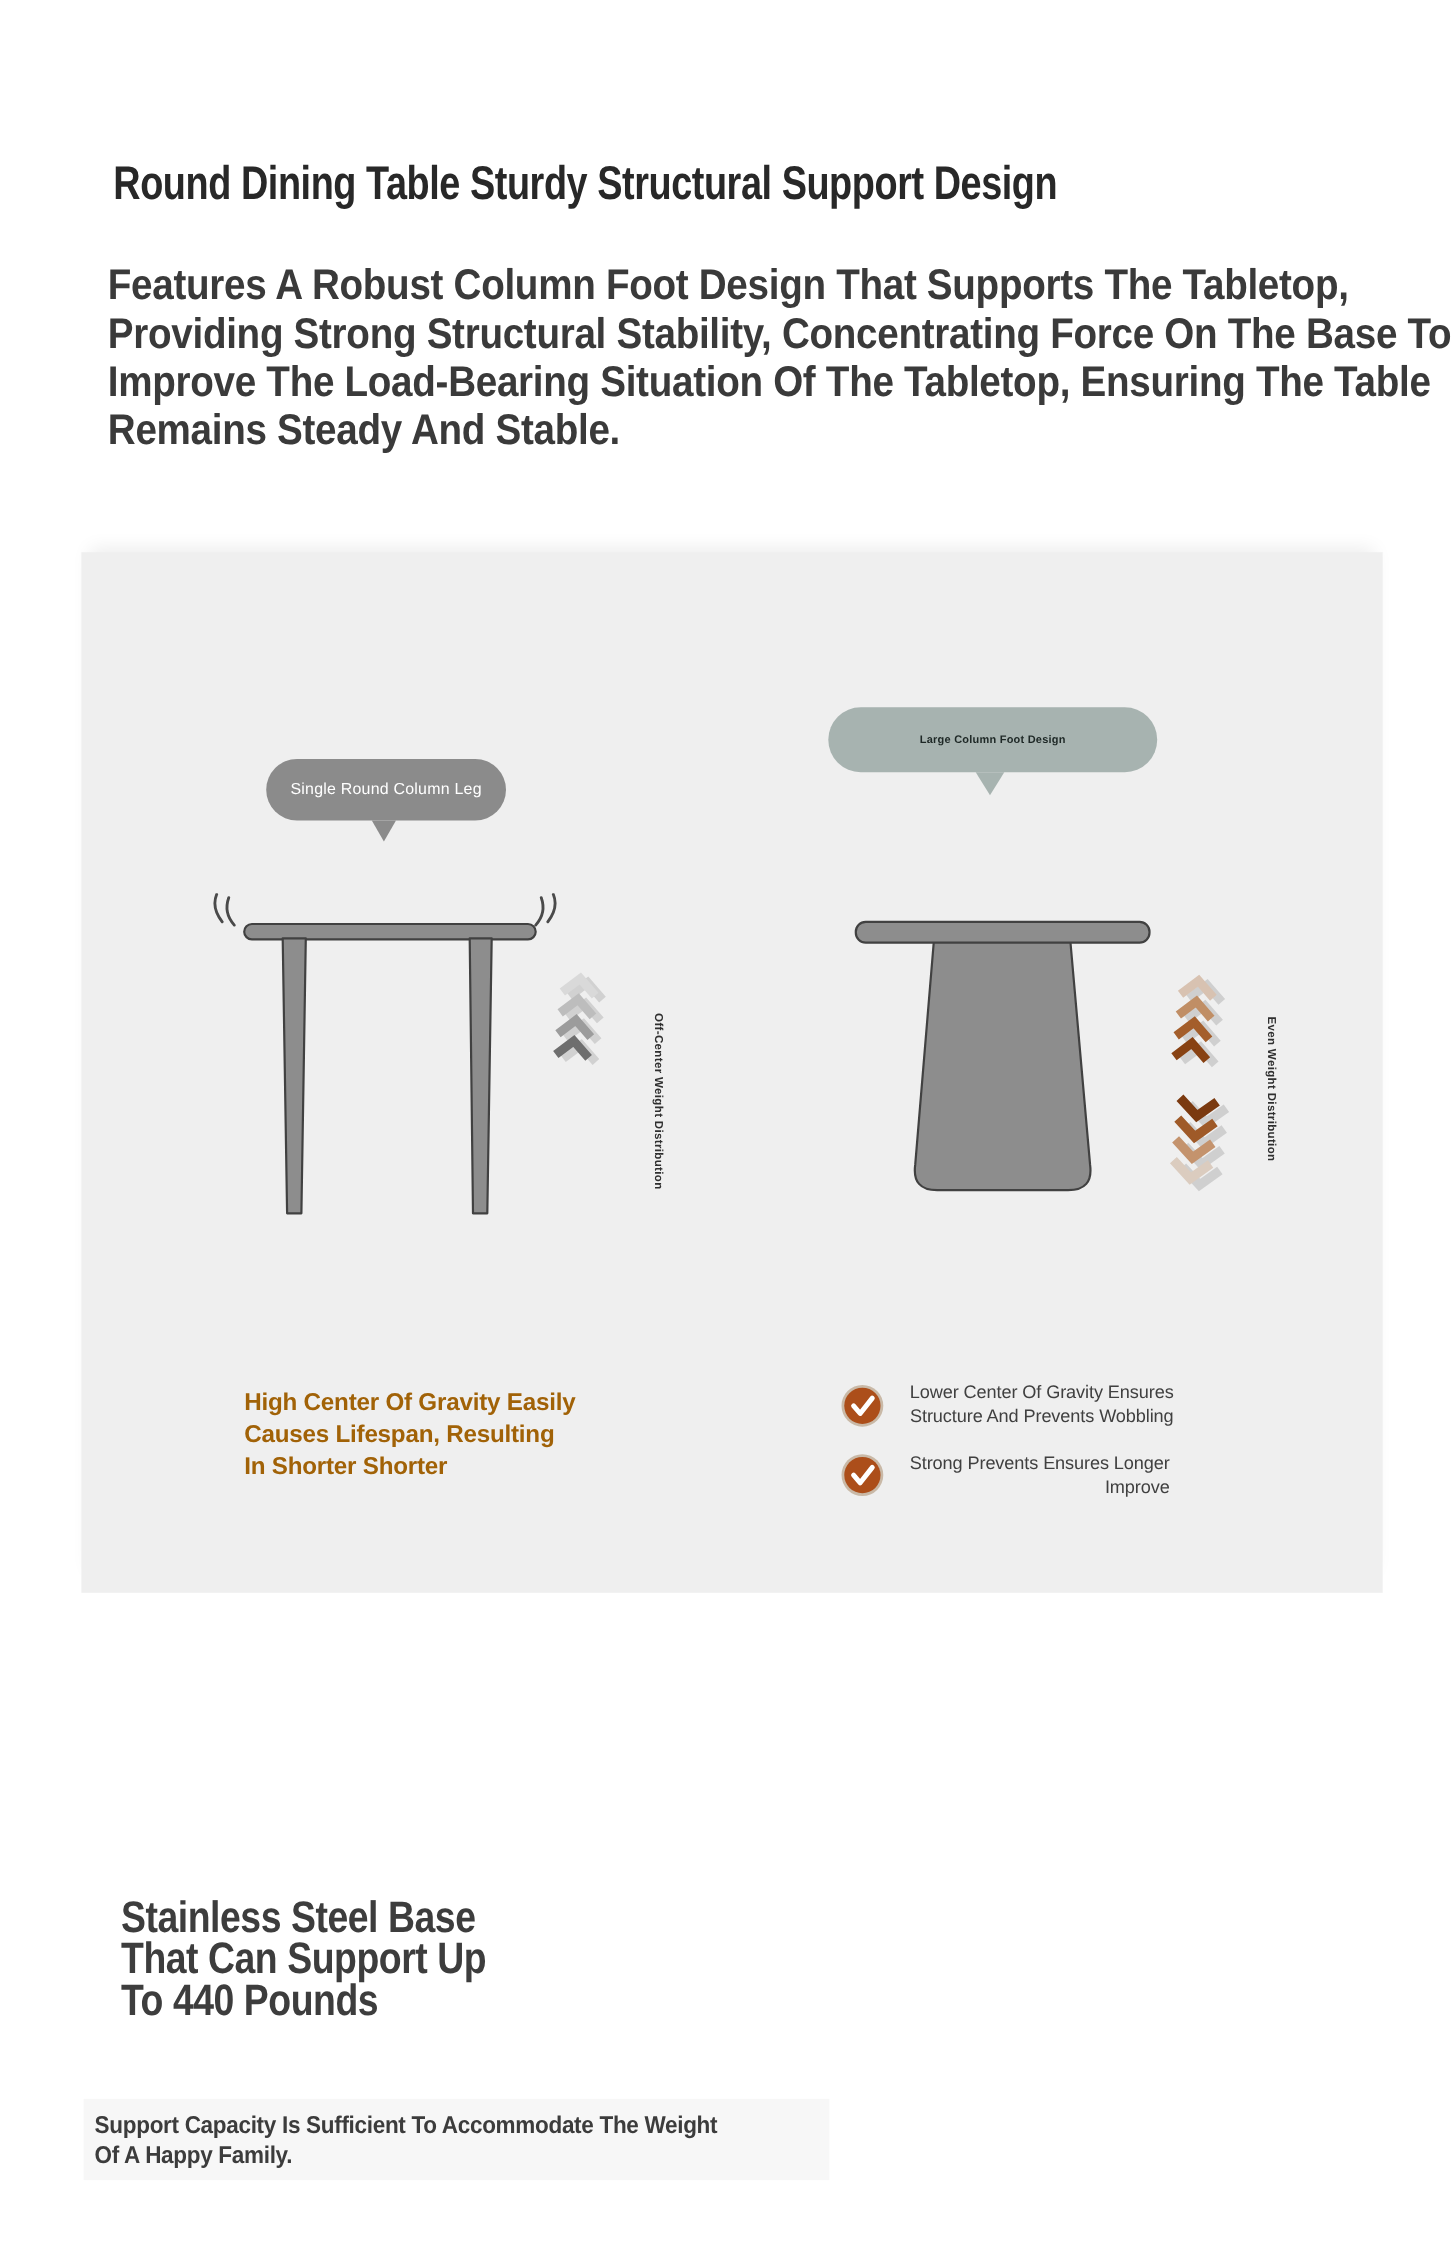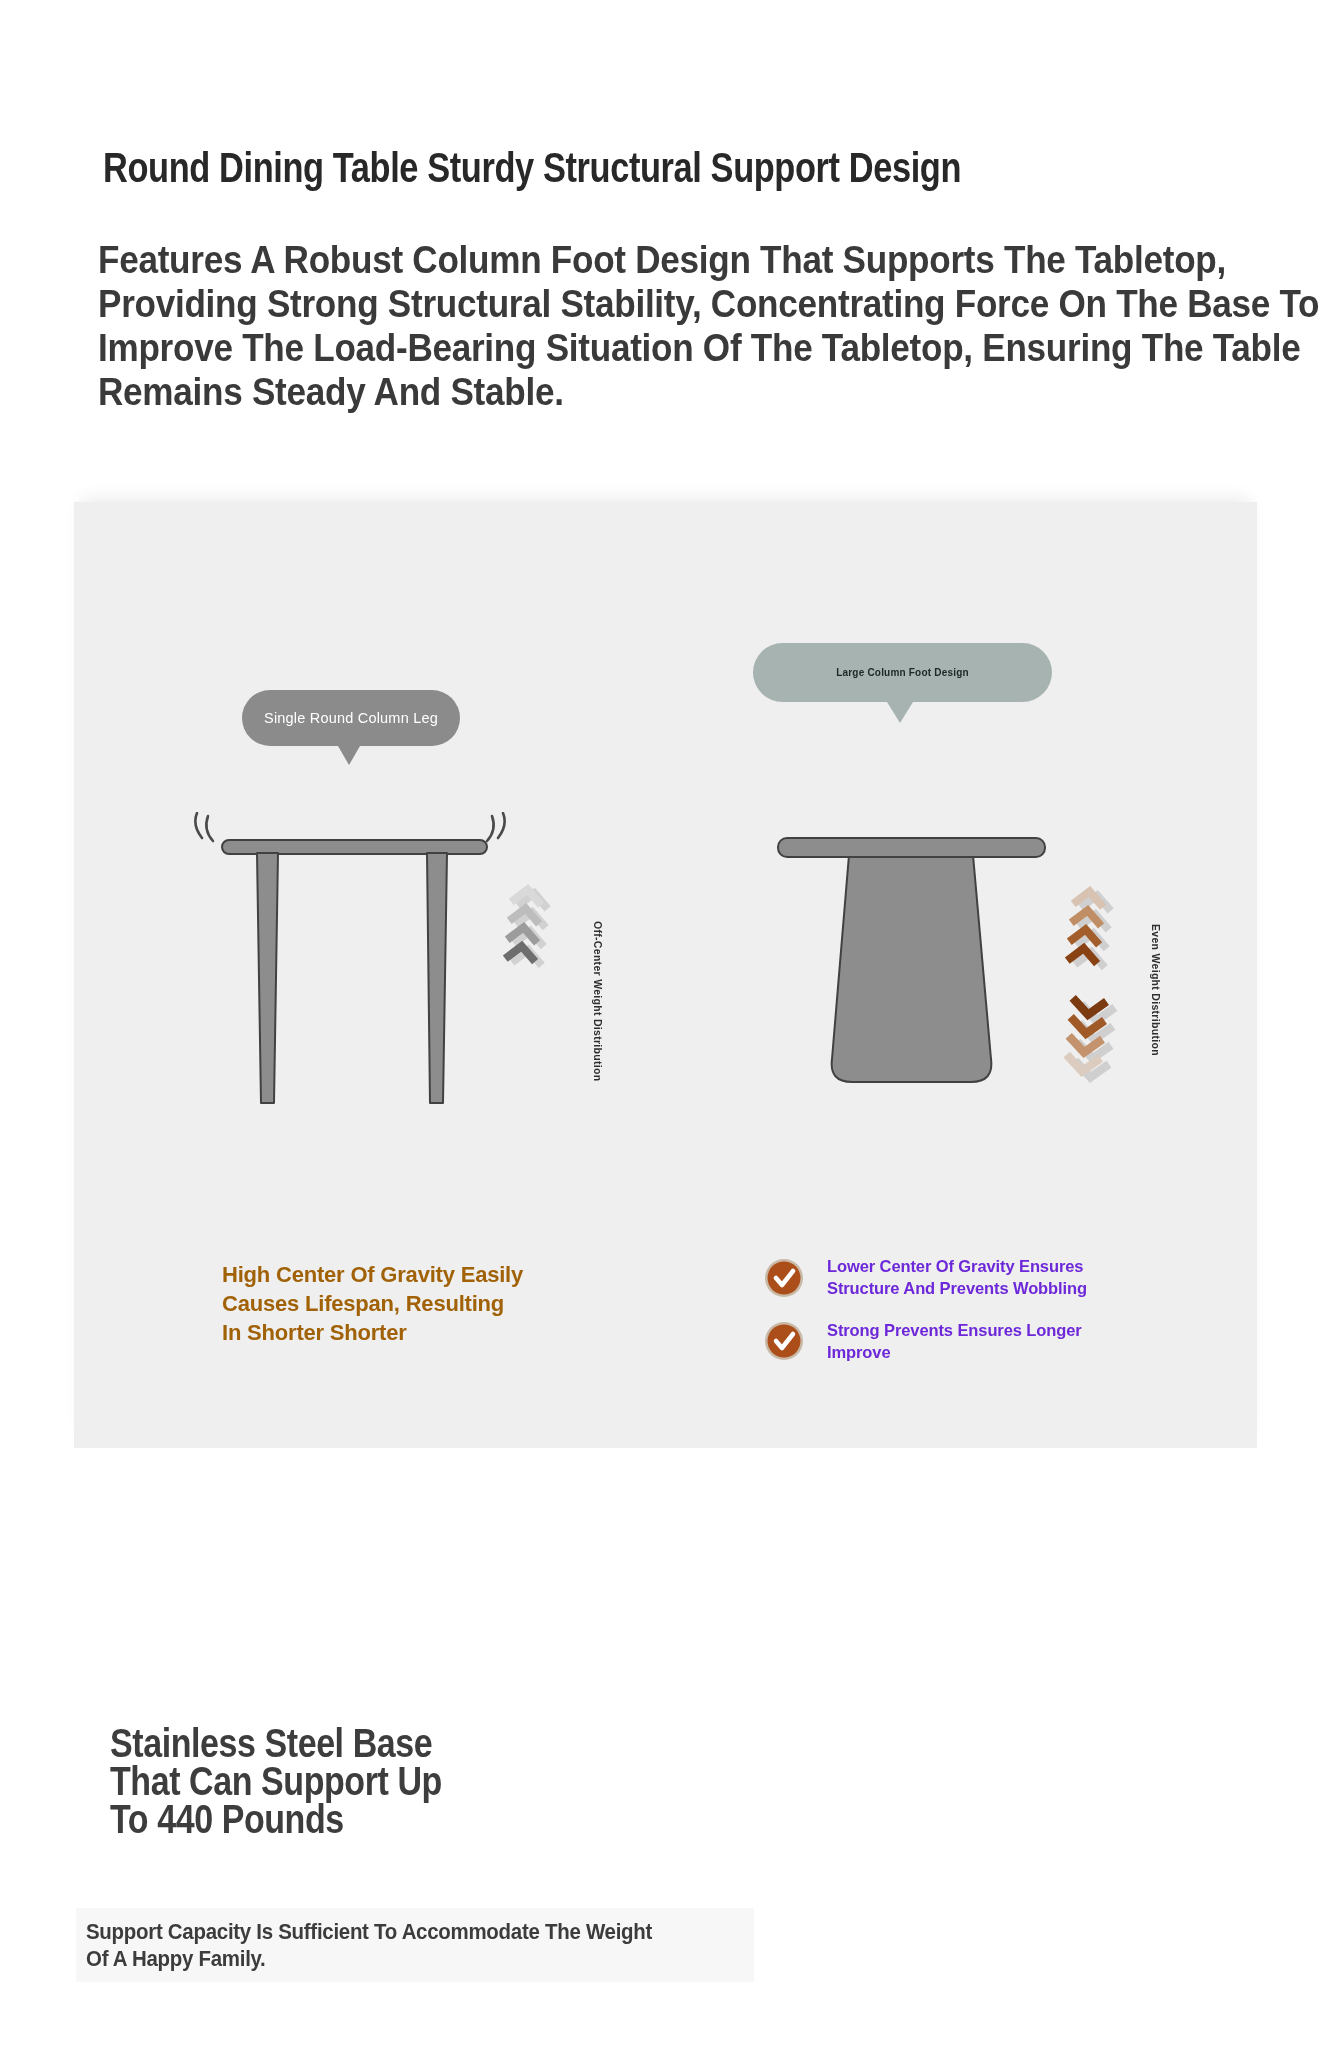--- a/index.html
+++ b/index.html
@@ -62,22 +62,22 @@
   }
   .vlabel-left{left:604px;top:921px;}
   .vlabel-right{left:1162px;top:924px;}
 
   .caption{
     left:222px;top:1260px;
     font-size:22px;font-weight:bold;color:#a16207;
     line-height:29px;letter-spacing:-0.2px;
   }
   .benefit-text{
-    font-size:16.5px;font-weight:bold;color:#6d28d9;
-    line-height:22px;letter-spacing:-0.1px;
+    font-size:16.5px;font-weight:normal;color:#404040;
+    line-height:22px;letter-spacing:-0.1px;text-align:right;
   }
   .benefit-text-1{left:827px;top:1255px;}
   .benefit-text-2{left:827px;top:1319px;}
   .check-1{left:764px;top:1258px;}
   .check-2{left:764px;top:1321px;}
 
   
   .capacity-heading{
     left:110px;top:1724px;
     font-size:40px;font-weight:bold;color:#3d3d3d;

